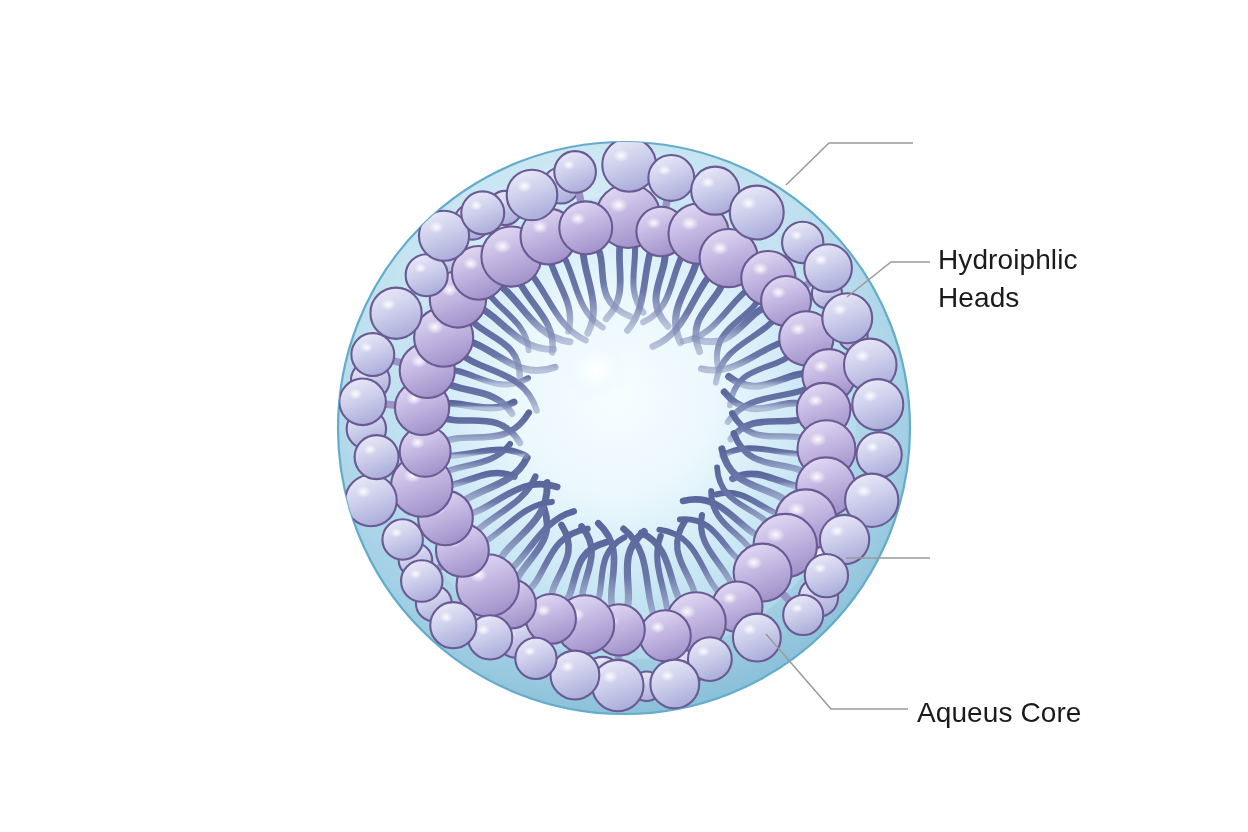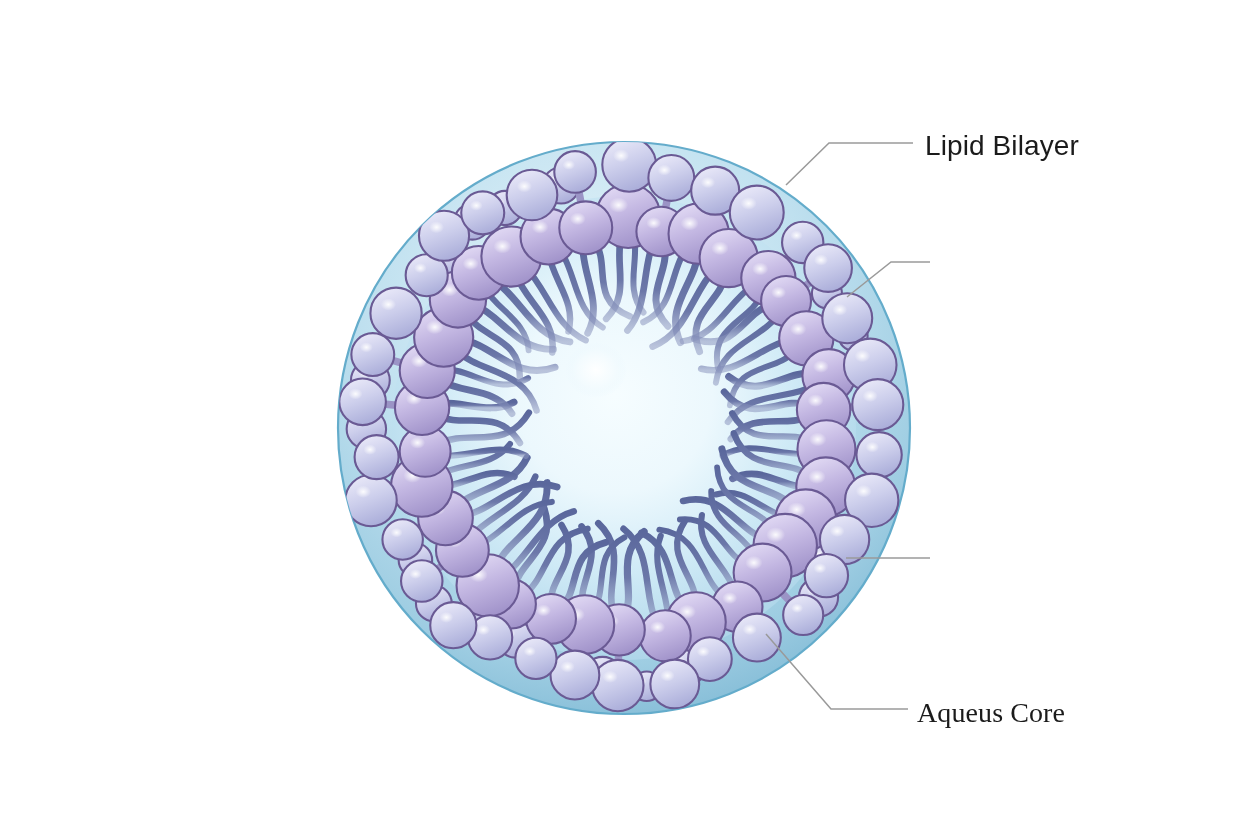--- a/index.html
+++ b/index.html
@@ -551,16 +551,17 @@
       </g>
 
     <g id="leader-lines" fill="none" stroke="#9a9a9a" stroke-width="1.5" stroke-linejoin="miter">
         <polyline points="786,185 829,143 913,143"></polyline>
         <polyline points="847,297 891,262 930,262"></polyline>
         <polyline points="846,558 930,558"></polyline>
         <polyline points="766,634 831,709 908,709"></polyline>
       </g>
   </svg>
 
-  <div class="label-text" id="lbl-0" style="left: 925px; top: 127px; color: rgb(27, 27, 27);">Lipid Bilayer</div>
-  <div class="label-text" id="lbl-3" style="left: 917px; top: 694px; color: rgb(27, 27, 27); font-family: Liberation Serif, serif;">Aqueus Core</div>
+  <div class="label-text" id="lbl-1" style="left: 938px; top: 241px; color: rgb(27, 27, 27);">Hydroiphlic
+Heads</div>
+  <div class="label-text" id="lbl-3" style="left: 917px; top: 694px; color: rgb(27, 27, 27);">Aqueus Core</div>
 
 </div>
 
 </body></html>

